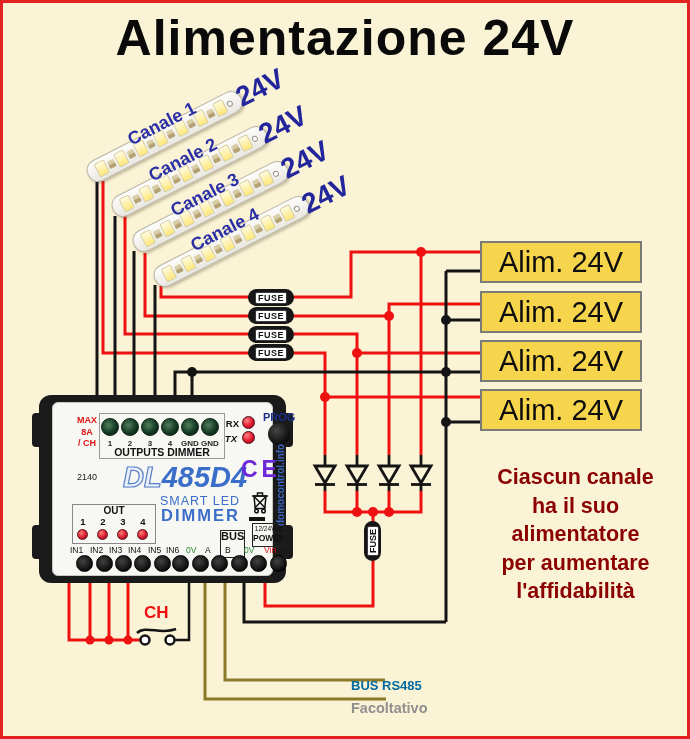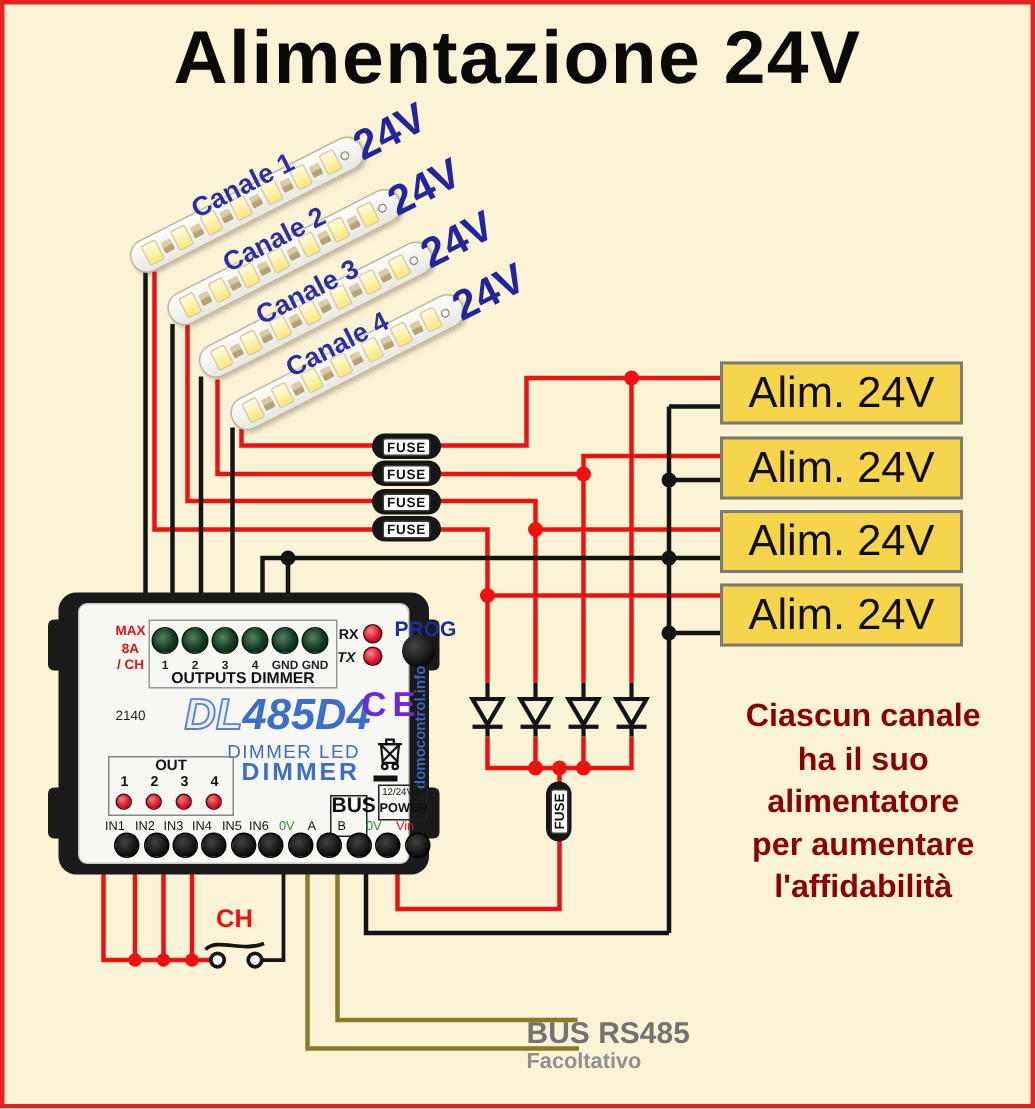--- a/index.html
+++ b/index.html
@@ -36,42 +36,42 @@
   .fuse-v span{background:#fff;border:1px solid #3a3a3a;border-radius:2px;font-size:9px;font-weight:bold;
     color:#111;padding:2px 0;writing-mode:vertical-rl;transform:rotate(180deg);line-height:10px;}
 
   .alim{left:477px;width:162px;height:42px;background:#f6d44c;border:2px solid #7a7a76;z-index:3;
     text-align:center;font-size:29px;color:#0d0d0d;line-height:38px;}
 
   .note{left:455px;top:460px;width:235px;text-align:center;z-index:4;color:#8b0000;
     font-size:21.5px;font-weight:bold;line-height:28.5px;}
   .note span{display:block;}
 
-  .bus-label{left:348px;top:675px;font-size:20px;font-weight:bold;color:#737373;z-index:4;}
+  .bus-label{left:348px;top:675px;font-size:13px;font-weight:bold;color:#0369a1;z-index:4;}
   .bus-note{left:348px;top:697px;font-size:14.5px;font-weight:bold;color:#909090;z-index:4;}
   .ch-label{left:141px;top:600px;font-size:17px;font-weight:bold;color:#ee1111;z-index:4;}
 
   
   .device{left:36px;top:392px;width:247px;height:188px;background:#1a1a1a;border-radius:12px;z-index:3;}
   .tab{position:absolute;width:12px;height:34px;background:#1a1a1a;border-radius:4px;}
   .panel{position:absolute;left:13px;top:7px;width:221px;height:174px;background:#f7f7f4;
     border:1px solid #c9c9c4;border-radius:6px;}
   .max-rating{position:absolute;left:20px;top:12px;width:28px;text-align:center;
     font-size:9px;font-weight:bold;color:#e01414;line-height:11.5px;}
   .max-rating span{display:block;}
   .outputs-box{position:absolute;left:46px;top:10px;width:126px;height:46px;border:1px solid #999;}
   .screw{position:absolute;width:18px;height:18px;border-radius:50%;top:4px;
     background:radial-gradient(circle at 40% 38%,#55805f,#143a24 55%,#0a2315 85%);border:1px solid #08200f;}
   .tnum{position:absolute;top:25px;width:22px;text-align:center;font-size:8px;font-weight:bold;color:#222;}
   .outputs-title{position:absolute;bottom:0px;left:0;width:100%;text-align:center;
     font-size:10.5px;font-weight:bold;color:#111;}
   .rxtx{position:absolute;width:22px;text-align:right;font-size:9.5px;font-weight:bold;color:#111;}
   .led-round{position:absolute;width:13px;height:13px;border-radius:50%;
     background:radial-gradient(circle at 36% 32%,#ff8585,#e0162b 55%,#8f0d1c);border:1.5px solid #4a0d14;}
-  .prog-label{position:absolute;left:210px;top:8px;font-size:14px;font-weight:bold;color:#1b2f8f;}
+  .prog-label{position:absolute;left:210px;top:8px;font-size:11px;font-weight:bold;color:#1b2f8f;}
   .prog-btn{position:absolute;left:215px;top:20px;width:22px;height:22px;border-radius:50%;
     background:radial-gradient(circle at 38% 34%,#454545,#0c0c0c 70%);}
   .code{position:absolute;left:24px;top:69px;font-size:9px;color:#222;text-align:right;}
   .logo{position:absolute;left:70px;top:58px;font-size:29px;font-weight:bold;font-style:italic;white-space:nowrap;}
   .logo .dl{color:#eaf0fa;-webkit-text-stroke:1.2px #5b82c8;text-shadow:0 0 1px #5b82c8;}
   .logo .num{color:#3a6ec8;}
   .ce{position:absolute;left:188px;top:53px;font-size:23px;font-weight:600;letter-spacing:4px;color:#6d28d9;}
   .brand1{position:absolute;left:95px;top:91px;width:92px;text-align:right;font-size:12.5px;
     letter-spacing:1px;color:#3a6ec8;}
   .brand2{position:absolute;left:95px;top:103px;width:92px;text-align:right;font-size:16.5px;
@@ -79,21 +79,21 @@
   .weee{position:absolute;left:196px;top:84px;}
   .weee-bar{position:absolute;left:196px;top:114px;width:16px;height:4px;background:#111;}
   .website{position:absolute;left:222px;top:36px;height:92px;font-size:10px;font-weight:bold;color:#3a66c0;
     writing-mode:vertical-rl;transform:rotate(180deg);text-align:center;}
   .out-box{position:absolute;left:19px;top:101px;width:84px;height:40px;border:1px solid #888;}
   .out-title{position:absolute;top:0px;left:0;width:100%;text-align:center;font-size:10px;font-weight:bold;color:#111;}
   .out-num{position:absolute;top:11px;width:20px;text-align:center;font-size:9.5px;font-weight:bold;color:#111;}
   .out-led{position:absolute;top:24px;width:11px;height:11px;border-radius:50%;
     background:radial-gradient(circle at 36% 32%,#ff7a7a,#d81b2e 55%,#8f0d1c);border:1.5px solid #55101b;}
   .bus-box{position:absolute;left:167px;top:127px;width:25px;height:28px;border:1.5px solid #222;
-    font-size:14px;font-weight:bold;text-align:center;line-height:11px;color:#111;}
+    font-size:11px;font-weight:bold;text-align:center;line-height:11px;color:#111;}
   .power-box{position:absolute;left:199px;top:120px;width:33px;height:24px;border:1.5px solid #222;text-align:center;}
   .power-box .l1{display:block;font-size:6.5px;color:#111;line-height:9px;}
   .power-box .l2{display:block;font-size:8.5px;font-weight:bold;color:#111;line-height:10px;}
   .term-label{position:absolute;top:142px;width:28px;font-size:8.5px;font-weight:normal;color:#111;}
   .term-label.green{color:#2e8b2e;}
   .term-label.red{color:#e01414;}
   .term{position:absolute;top:152px;width:17px;height:17px;border-radius:50%;
     background:radial-gradient(circle at 40% 36%,#424242,#0b0b0b 72%);border:1px solid #000;}
 </style>
 </head>
@@ -318,21 +318,21 @@
       </div>
       <span class="rxtx" style="left:164px;top:15px;">RX</span>
       <span class="led-round" style="left:189px;top:13px;"></span>
       <span class="rxtx" style="left:162px;top:30px;font-style:italic;">TX</span>
       <span class="led-round" style="left:189px;top:28px;"></span>
       <span class="prog-label">PROG</span>
       <span class="prog-btn"></span>
       <span class="code">2140</span>
       <div class="logo"><span class="dl">DL</span><span class="num">485D4</span></div>
       <span class="ce">CE</span>
-      <div class="brand1">DIMMER LED</div>
+      <div class="brand1">SMART LED</div>
       <div class="brand2">DIMMER</div>
       <svg class="weee" width="22" height="28" viewBox="0 0 22 28">
         <g stroke="#111" stroke-width="1.5" fill="none">
           <path d="M5 9 L17 9 L15.8 21.5 L6.2 21.5 Z"></path>
           <path d="M3 9 H19"></path>
             <path d="M8.5 9 V6 H13.5 V9"></path>
           <path d="M5.5 10 L16.3 21 M16.5 10 L5.7 21"></path>
           <circle cx="7.5" cy="24" r="1.8"></circle>
             <circle cx="14.5" cy="24" r="1.8"></circle>
         </g>

